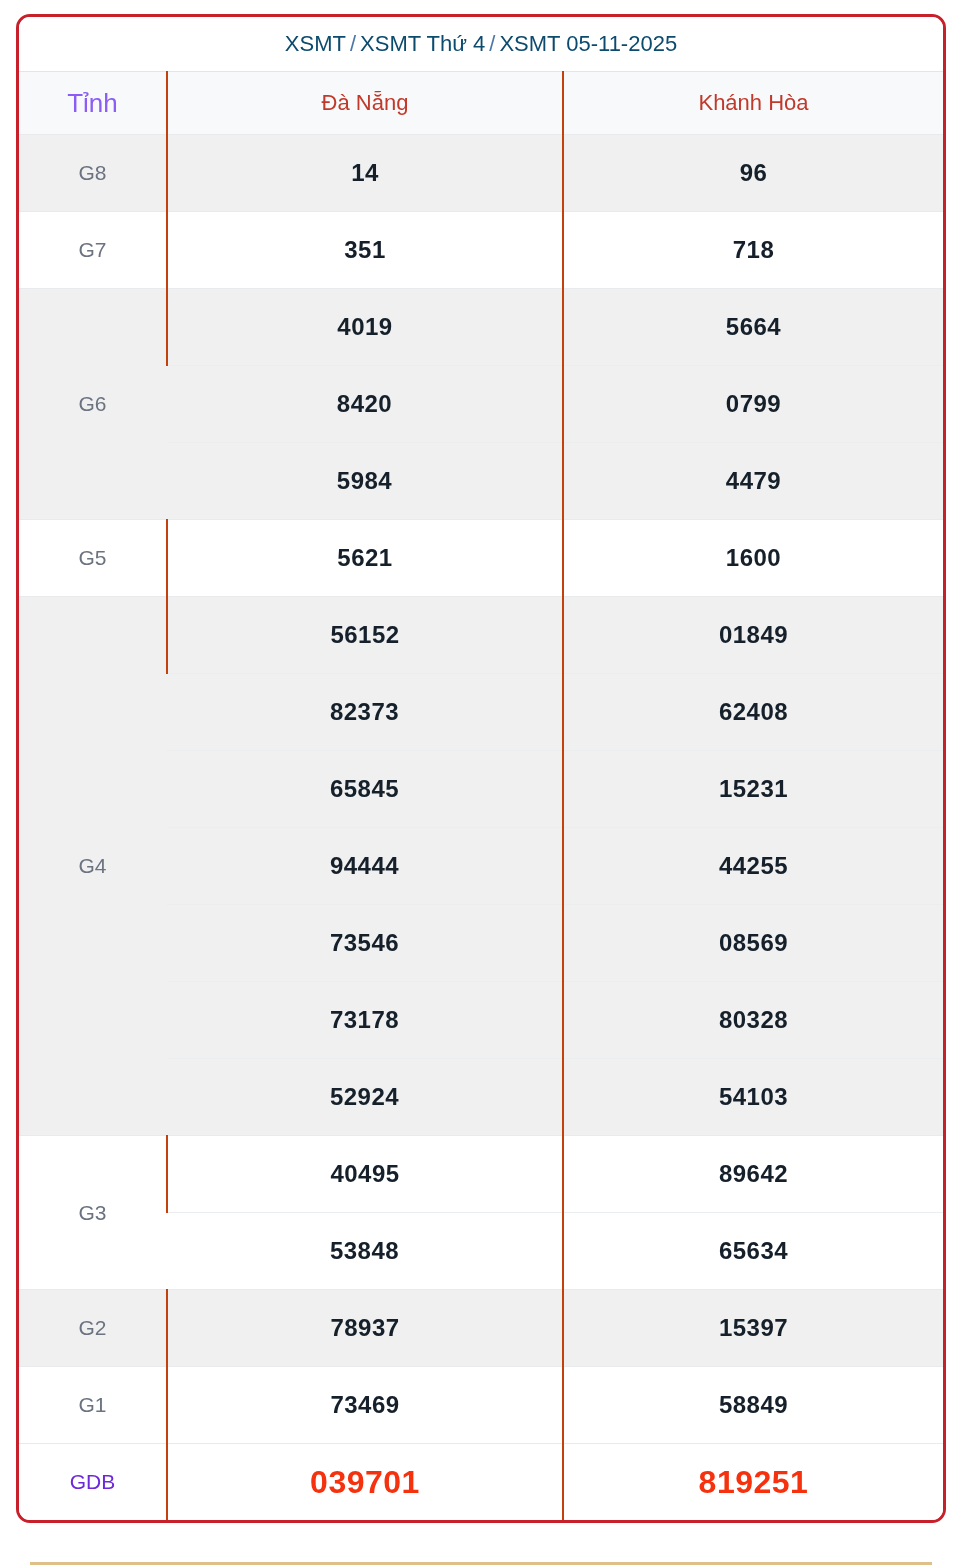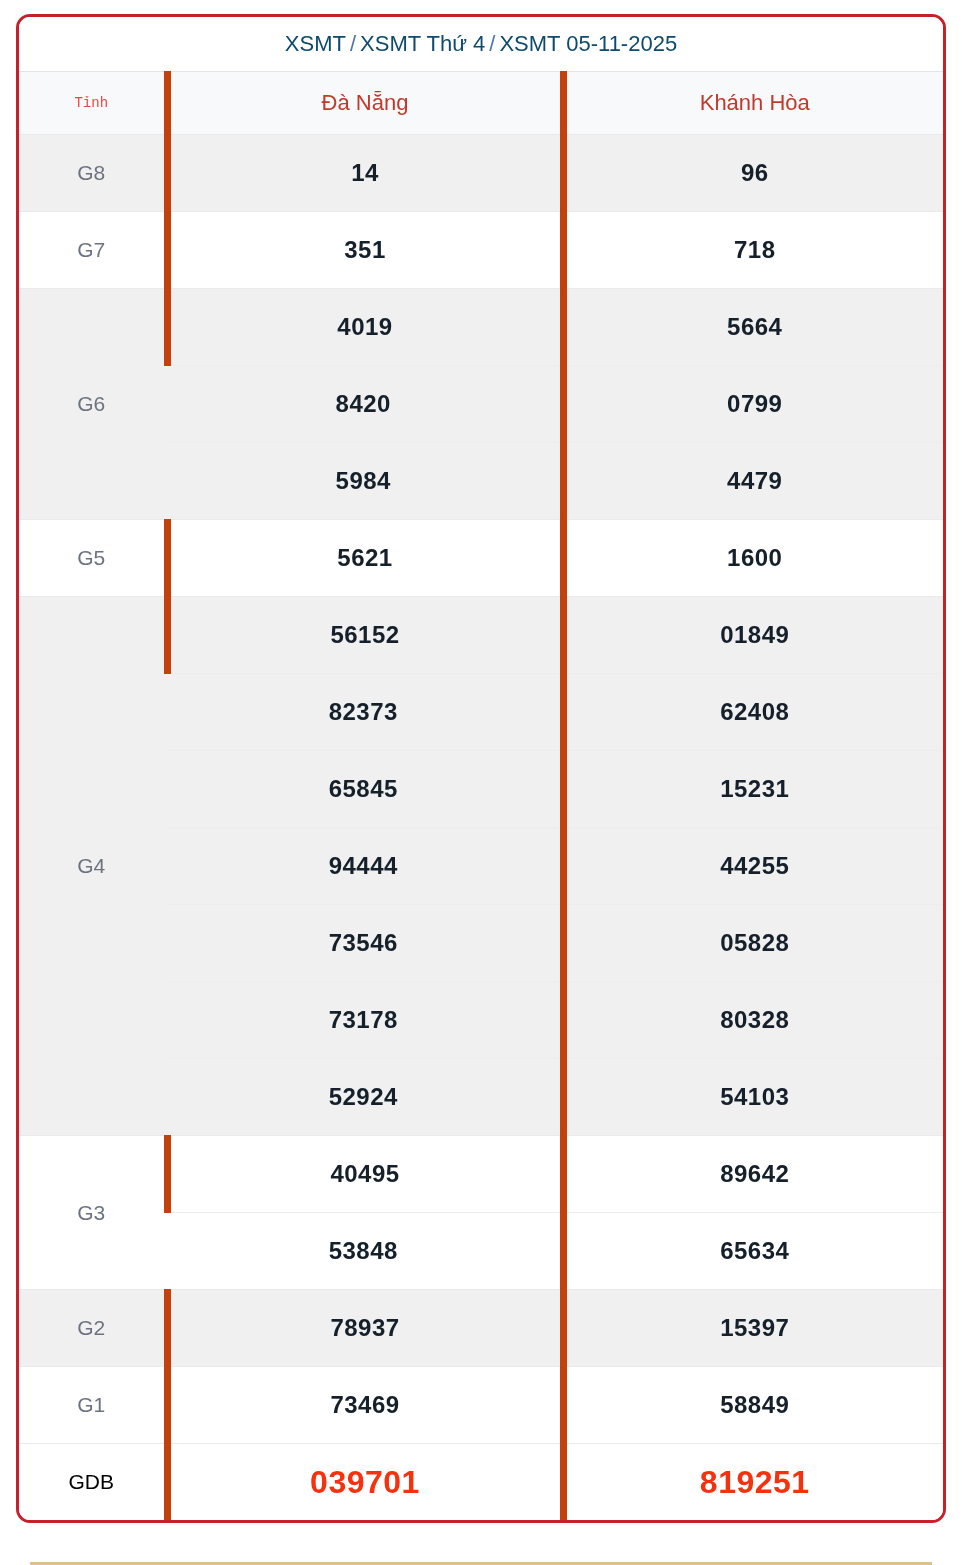--- a/index.html
+++ b/index.html
@@ -64,59 +64,58 @@
     width: 100%;
     border-collapse: collapse;
     table-layout: fixed;
   }
   table.results col.c-prov { width: 148px; }
   table.results col.c-dn   { width: 396px; }
   table.results col.c-kh   { width: 100%; }
 
   table.results th,
   table.results td {
-    border-left: 7px solid #c2410c;
+    border-left: 2px solid #c2410c;
     padding: 0;
     vertical-align: middle;
     text-align: center;
   }
   table.results th:first-child,
   table.results td:first-child {
     border-left: none;
   }
 
   
   thead tr.head-row {
     background: #f8f9fa;
   }
   thead tr.head-row th {
     height: 62px;
     border-top: 1px solid #e2e5e9;
     border-bottom: 1px solid #e8eaed;
   }
   .th-prov {
-    color: #ef4444;
-    font-size: 14px;
+    color: #8b5cf6;
+    font-size: 26px;
     font-weight: normal;
-    font-family: Liberation Mono, monospace;
   }
   .th-prize {
     color: #c1392b;
     font-size: 22px;
     font-weight: normal;
   }
 
   
   td.glabel {
     color: #6b7280;
     font-size: 21px;
     font-weight: normal;
   }
   td.glabel.gdb-label {
-    color: #000000;
+    color: #6d28d9;
   }
 
   
   td.num {
     color: #15202b;
     font-size: 24px;
     font-weight: bold;
     letter-spacing: 0.5px;
   }
   td.num.jackpot {
@@ -215,21 +214,21 @@
           <tr class="band-gray sub">
             <td class="num cellbox">65845</td>
             <td class="num cellbox">15231</td>
           </tr>
           <tr class="band-gray sub">
             <td class="num cellbox">94444</td>
             <td class="num cellbox">44255</td>
           </tr>
           <tr class="band-gray sub">
             <td class="num cellbox">73546</td>
-            <td class="num cellbox">05828</td>
+            <td class="num cellbox">08569</td>
           </tr>
           <tr class="band-gray sub">
             <td class="num cellbox">73178</td>
             <td class="num cellbox">80328</td>
           </tr>
           <tr class="band-gray sub">
             <td class="num cellbox">52924</td>
             <td class="num cellbox">54103</td>
           </tr>
           <tr class="band-white grp-start">

